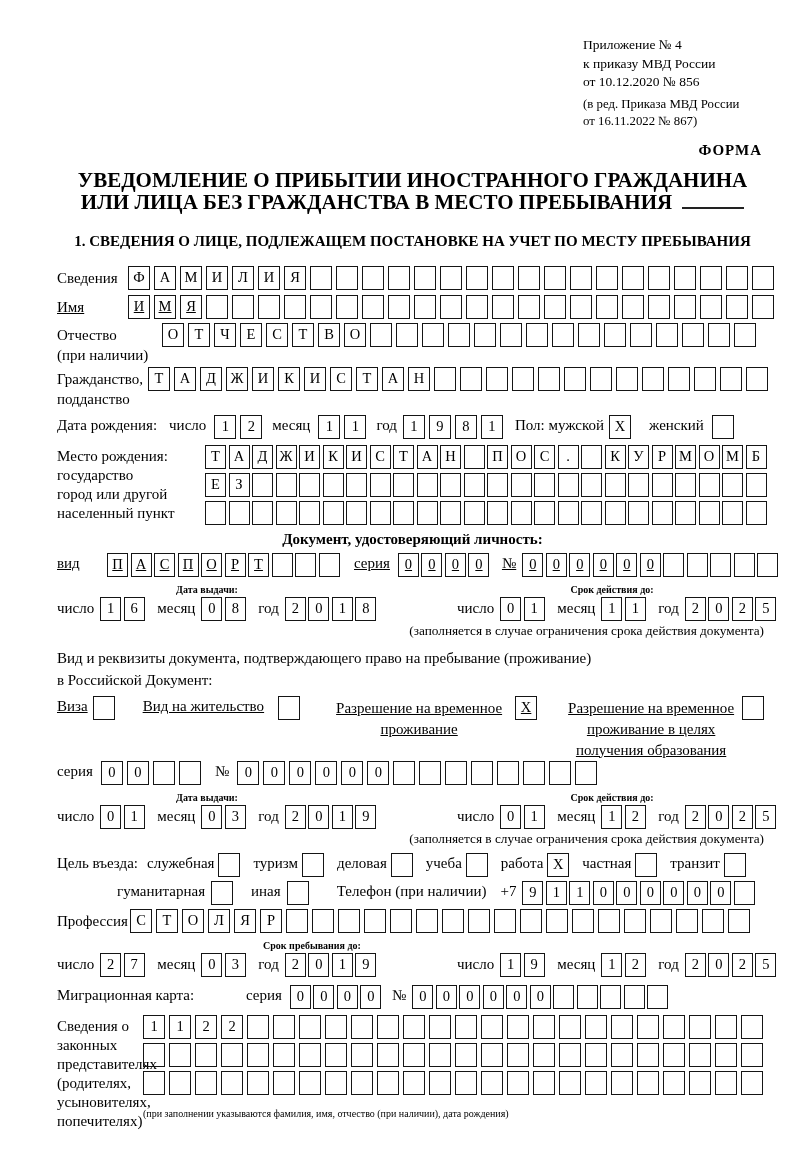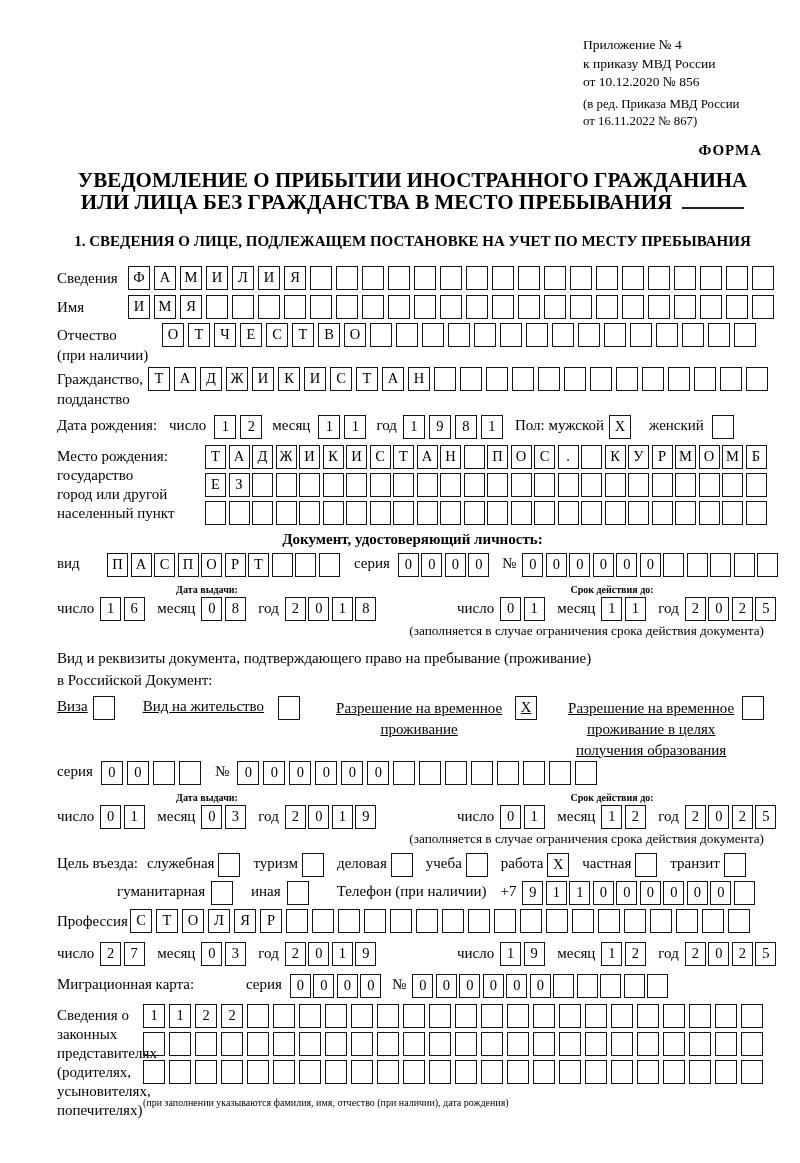--- a/index.html
+++ b/index.html
@@ -40,21 +40,21 @@
   .col .cells + .cells { margin-top: 4px; }
 
   .w-surname { width: 71px; }
   .w-patron  { width: 105px; }
   .w-citizen { width: 91px; }
   .w-place   { width: 148px; line-height: 19px; }
   .w-prof    { width: 73px; }
   .w-rep     { width: 86px; line-height: 19px; }
 
   .mt16 { margin-top: 16px; } .mt8 { margin-top: 8px; } .mt6 { margin-top: 6px; }
-  .mt5 { margin-top: 5px; }  .mt4 { margin-top: 4px; } .mt2 { margin-top: 2px; }
+  .mt5 { margin-top: 5px; text-decoration: underline; }  .mt4 { margin-top: 4px; } .mt2 { margin-top: 2px; }
 
   .doc-heading { text-align: center; font-weight: bold; margin-top: 6px; font-size: 15px; }
 
   .inline-label { flex: none; padding-top: 2px; }
   .ml6 { margin-left: 6px; } .ml8 { margin-left: 8px; } .ml10 { margin-left: 10px; }
   .ml12 { margin-left: 12px; } .ml14 { margin-left: 14px; } .ml24 { margin-left: 24px; }
 
   
   .dhead { display: flex; margin-top: 7px; font-size: 10px; font-weight: bold; }
   .dhead .dh1 { width: 300px; text-align: center; }
@@ -612,20 +612,21 @@
         <span class="cell"></span>
         <span class="cell"></span>
         <span class="cell"></span>
         <span class="cell"></span>
         <span class="cell"></span>
         <span class="cell"></span>
       </div>
   </div>
 
   <div class="dhead">
+    <div class="dh2">Срок пребывания до:</div>
   </div>
   <div class="drow">
     <div class="dgroup g1">
       <span class="dlabel first">число</span>
       <span class="cells tight">
           <span class="cell">2</span>
           <span class="cell">7</span>
         </span>
       <span class="dlabel">месяц</span>
       <span class="cells tight">

